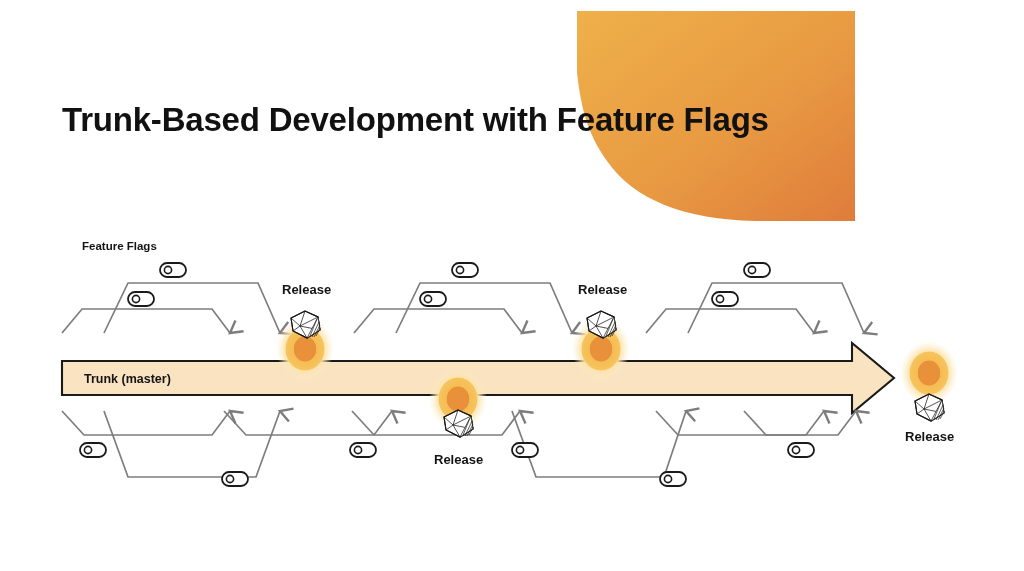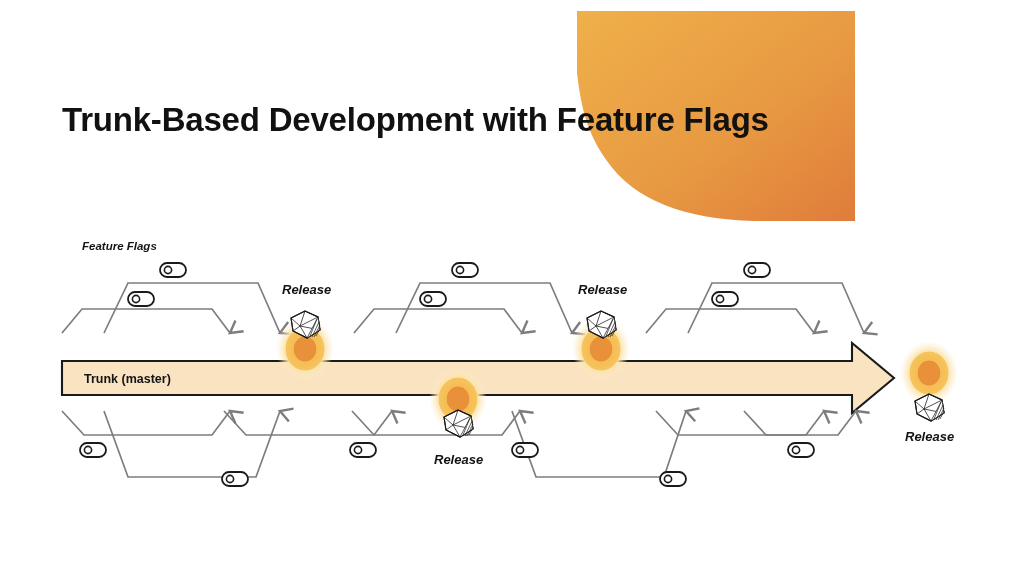--- a/index.html
+++ b/index.html
@@ -12,21 +12,21 @@
   }
   #slide{position:absolute;inset:0;width:855px;height:571px;margin-top:11px;}
   .blob{position:absolute;top:0;right:0;width:340px;height:210px;pointer-events:none;}
   .title{
     position:absolute;left:62px;top:90px;
     font-size:33px;font-weight:700;letter-spacing:-0.2px;
     color:#111111;white-space:nowrap;
   }
   .diagram{position:absolute;left:0;top:0;width:1024px;height:571px;}
   .lbl{
-    position:absolute;font-weight:700;color:#141414;white-space:nowrap;font-style:italic;
+    position:absolute;font-weight:700;color:#141414;white-space:nowrap;
   }
   .lbl-ff{font-size:11.5px;left:82px;top:229px;}
   .lbl-rel{font-size:13px;}
 </style>
 </head>
 <body>
 
 <div id="slide">
 
   <svg class="blob" viewBox="0 0 340 210" preserveAspectRatio="none">

